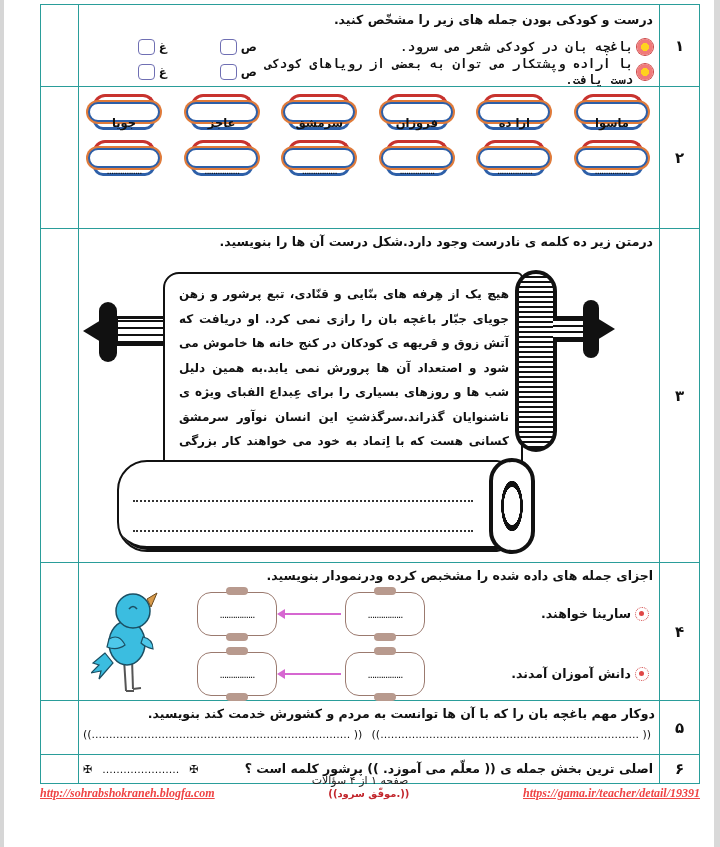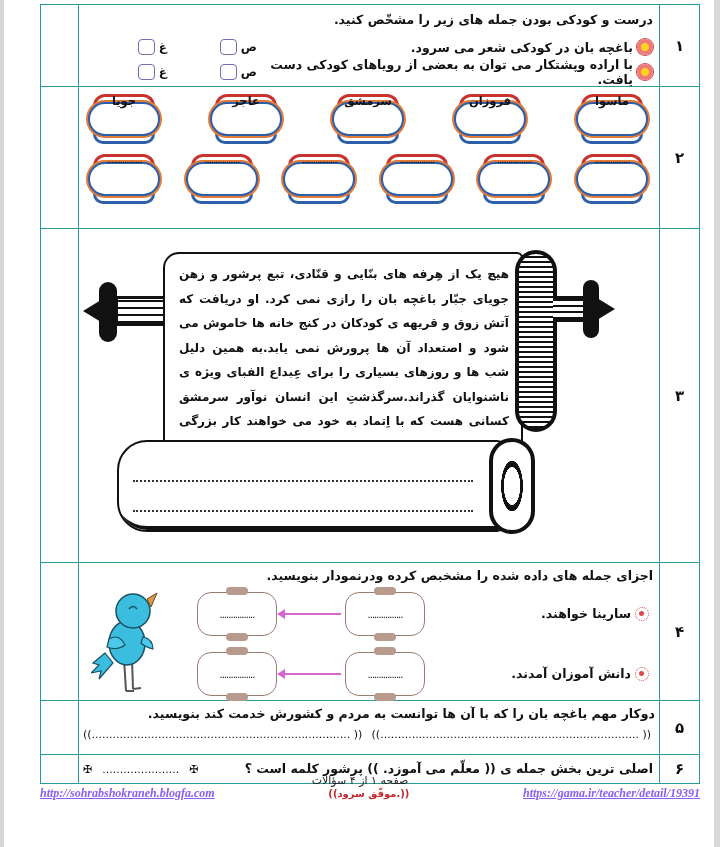--- a/index.html
+++ b/index.html
@@ -44,29 +44,29 @@
   .q-title { font-size: 12.5px; font-weight: bold; line-height: 20px; }
 
   
   .tf-line { display: flex; align-items: center; height: 22px; font-size: 12.5px; font-weight: bold; }
   .flower { width: 16px; height: 16px; margin-left: 4px; position: relative; display: inline-block; }
   .flower::before {
     content: ""; position: absolute; inset: 0; border-radius: 50%;
     background: radial-gradient(circle, #ffd21f 0 35%, #f07a7a 36% 100%);
     box-shadow: 0 0 0 1px #c94444;
   }
-  .tf-sentence { flex: 1; }
+  .tf-sentence { flex: 1; font-family: Liberation Mono, monospace; }
   .tf-opt { display: flex; align-items: center; gap: 4px; width: 80px; font-size: 12px; }
   .chk { width: 17px; height: 16px; border: 1.5px solid #6f6fb3; border-radius: 4px; background: #fff; display: inline-block; }
 
   
   .frames { display: flex; justify-content: space-between; padding: 4px 2px 2px; direction: rtl; }
   .frame {
-    width: 78px; height: 50px; position: relative;
-    display: flex; align-items: flex-start; justify-content: center;
+    width: 78px; height: 36px; position: relative;
+    display: flex; align-items: flex-end; justify-content: center;
     font-size: 11.5px; font-weight: bold;
   }
   .frame .deco-top, .frame .deco-bot {
     position: absolute; left: 8px; right: 8px; height: 12px;
   }
   .frame .deco-top { top: 0; border-radius: 40px 40px 0 0; border: 3px solid #c8332e; border-bottom: none; }
   .frame .deco-bot { bottom: 0; height: 10px; border-radius: 0 0 40px 40px; border: 3px solid #2d5fa8; border-top: none; }
   .frame .inner {
     position: absolute; left: 3px; right: 3px; top: 8px; bottom: 8px;
     border: 2.5px solid #2d5fa8; border-radius: 20px;
@@ -148,21 +148,21 @@
   .answer-line { display: flex; direction: ltr; justify-content: space-between; font-size: 11px; padding: 4px 4px 2px; }
   
   .q6 { display: flex; justify-content: space-between; align-items: center; }
   .q6-answer { direction: ltr; font-size: 11px; display: flex; gap: 10px; align-items: center; }
 
   .footer-links {
     position: absolute; top: 786px; left: 40px; width: 660px;
     display: flex; justify-content: space-between; align-items: center;
     font-family: "Liberation Serif", serif; font-style: italic; font-weight: bold; font-size: 12px;
   }
-  .footer-links a { color: #8b5cf6; text-decoration: underline; text-align: right; }
+  .footer-links a { color: #ef4444; text-decoration: underline; text-align: right; }
   .footer-motto { color: #c2272d; font-size: 10px; font-style: normal; font-family: "DejaVu Sans", sans-serif; }
   .page-no {
     position: absolute; top: 774px; left: 0; width: 720px; text-align: center;
     font-size: 11px; direction: rtl; color: #222;
   }
 </style>
 </head>
 <body>
 
 <div class="page-edge-left"></div>
@@ -209,20 +209,26 @@
         <div class="frame">
             <div class="deco-top"></div>
             <div class="deco-bot"></div>
             <div class="inner"></div>
             <span>ماسوا</span>
           </div>
         <div class="frame">
             <div class="deco-top"></div>
             <div class="deco-bot"></div>
             <div class="inner"></div>
+            <span>ارا ده</span>
+          </div>
+        <div class="frame">
+            <div class="deco-top"></div>
+            <div class="deco-bot"></div>
+            <div class="inner"></div>
             <span>فروزان</span>
           </div>
         <div class="frame">
             <div class="deco-top"></div>
             <div class="deco-bot"></div>
             <div class="inner"></div>
             <span>سرمشق</span>
           </div>
         <div class="frame">
             <div class="deco-top"></div>
@@ -275,20 +281,21 @@
             <span class="dots">................</span>
           </div>
       </div>
     </div>
     <div class="margin-cell"></div>
   </div>
 
   <div class="row" style="height:334px">
     <div class="num-cell">۳</div>
     <div class="content-cell">
+      <div class="q-title">درمتن زیر ده کلمه ی نادرست وجود دارد.شکل درست آن ها را بنویسید.</div>
       <div class="scroll-wrap">
         <div class="knob-l">
           <div class="cone"></div>
             <div class="disc"></div>
             <div class="axle"></div>
         </div>
         <div class="paper"></div>
         <div class="roll-right"></div>
         <div class="knob-r">
           <div class="axle"></div>

